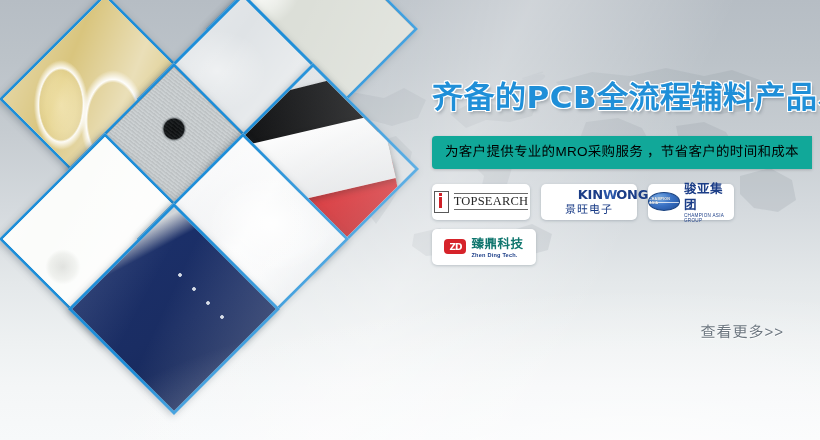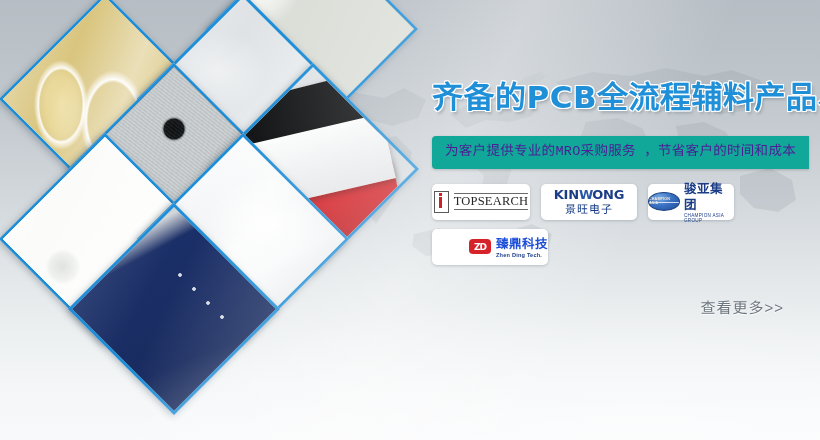--- a/index.html
+++ b/index.html
@@ -206,44 +206,43 @@
       1px 0 0 #ffffff, -1px 0 0 #ffffff, 0 1px 0 #ffffff, 0 -1px 0 #ffffff,
       1px 1px 0 #ffffff, -1px -1px 0 #ffffff, 1px -1px 0 #ffffff, -1px 1px 0 #ffffff,
       2px 3px 3px rgba(90,100,110,.35);
     white-space:nowrap;
   }
 
   .subbar{
     margin-top:16px;
     display:inline-block;
     background:#11a899;
-    color:#4c1d95;
+    color:#000000;
     font-size:13.5px;
     line-height:1;
     padding:9px 13px 10px 13px;
     border-radius:4px 0 0 4px;
     letter-spacing:.3px;
     white-space:nowrap;
     box-shadow:0 1px 3px rgba(0,0,0,.18);
-    font-family:Liberation Mono, monospace;
   }
 
   .logos{margin-top:15px;}
   .logorow{display:flex;gap:11px;margin-bottom:9px;}
   .logocard{
     background:#ffffff;
     border-radius:5px;
     box-shadow:0 1px 3px rgba(70,85,100,.28);
     display:flex;align-items:center;justify-content:center;
     height:36px;
   }
   .lc1{width:98px;}
   .lc2{width:96px;}
   .lc3{width:86px;}
-  .lc4{width:116px;justify-content:flex-end;}
+  .lc4{width:104px;}
 
   
   .ts{display:flex;align-items:center;gap:5px;}
   .ts-mark{
     width:13px;height:20px;border:1.5px solid #5a5a5a;
     position:relative;background:#fff;flex:none;
   }
   .ts-mark::before{
     content:"";position:absolute;left:4px;top:5px;width:3.5px;height:11px;
     background:#cf2027;
@@ -256,21 +255,21 @@
     font-family:"Liberation Serif","DejaVu Serif",serif;
     font-size:12.5px;color:#262626;letter-spacing:.2px;
     border-top:1px solid #6a6a6a;border-bottom:1px solid #6a6a6a;
     padding:1px 0;line-height:13px;
   }
 
   
   .kw{text-align:center;line-height:1;}
   .kw-en{
     font-family:"DejaVu Sans","Liberation Sans",sans-serif;
-    font-weight:bold;font-size:13px;color:#1b3d87;letter-spacing:-.2px;
+    font-weight:bold;font-size:13px;color:#1b3d87;letter-spacing:-.2px;padding-left:48px;
   }
   .kw-en .w{color:#2a56a8;letter-spacing:-1px;}
   .kw-cn{
     font-size:11px;color:#1b3d87;margin-top:3px;letter-spacing:1px;
   }
 
   
   .ca{display:flex;align-items:center;gap:4px;}
   .ca-globe{
     width:30px;height:17px;border-radius:50%;flex:none;
@@ -296,25 +295,25 @@
 
   
   .zd{display:flex;align-items:center;gap:5px;}
   .zd-mark{
     width:22px;height:15px;border-radius:4px;background:#d6232a;flex:none;
     display:flex;align-items:center;justify-content:center;
     color:#fff;font-weight:bold;font-size:9px;letter-spacing:-1px;
     font-family:"DejaVu Sans","Liberation Sans",sans-serif;
   }
   .zd-txt{line-height:1;}
-  .zd-cn{font-weight:bold;font-size:12.5px;color:#1d4ed8;letter-spacing:.5px;}
+  .zd-cn{font-weight:bold;font-size:12.5px;color:#0f766e;letter-spacing:.5px;}
   .zd-en{font-size:5.6px;color:#1b3d87;font-weight:bold;margin-top:2px;letter-spacing:.2px;}
 
   
-  .morewrap{position:absolute;left:432px;top:292px;width:376px;height:40px;text-decoration:underline;}
+  .morewrap{position:absolute;left:432px;top:316px;width:376px;height:40px;text-decoration:underline;}
   .more{
     position:absolute;right:24px;top:4px;
     font-size:15px;color:#6d7780;letter-spacing:1px;
     text-decoration:none;
     text-shadow:0 1px 0 rgba(255,255,255,.9);
     cursor:pointer;
   }
 </style>
 </head>
 <body>

